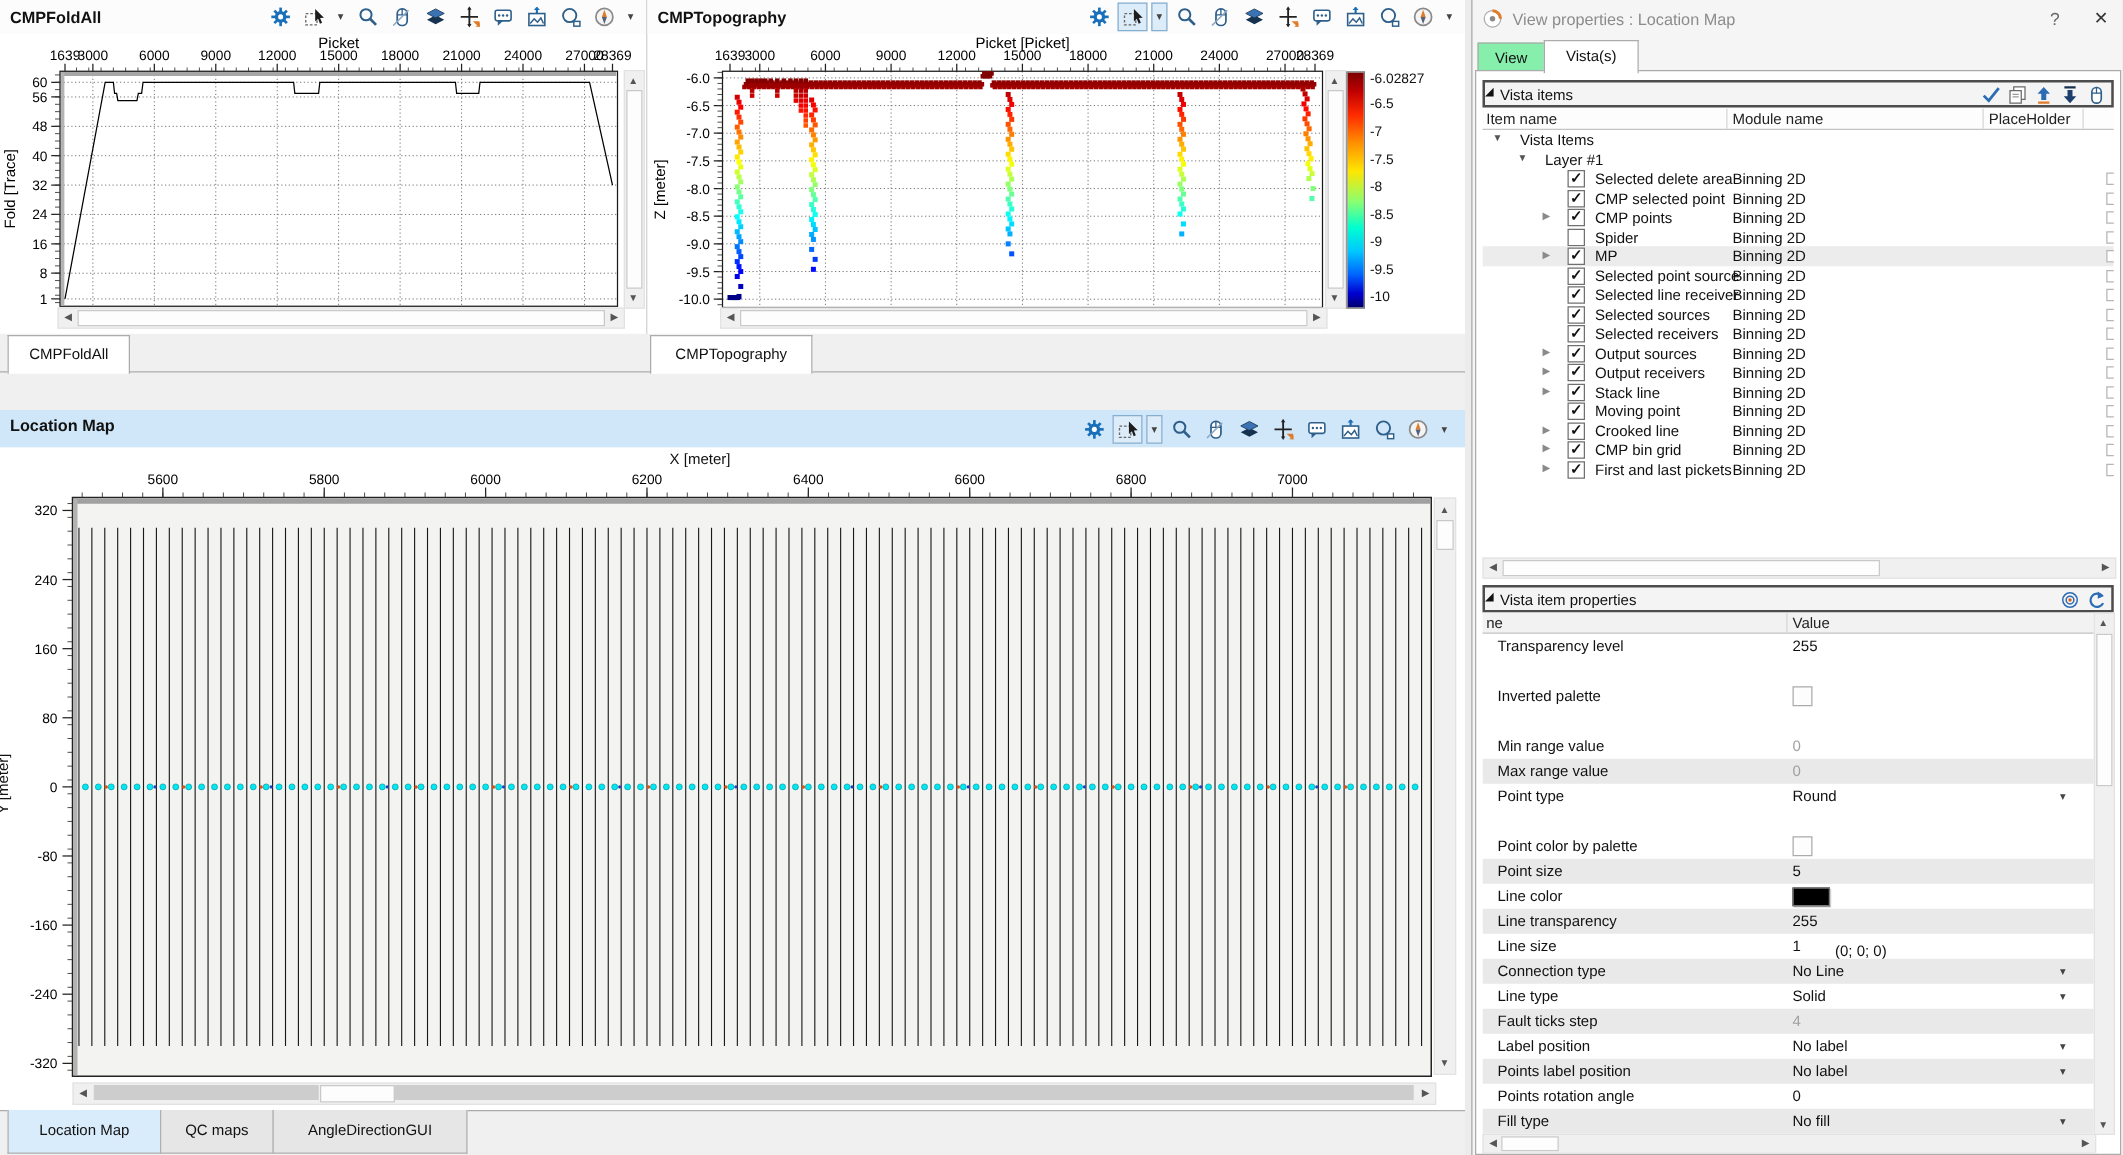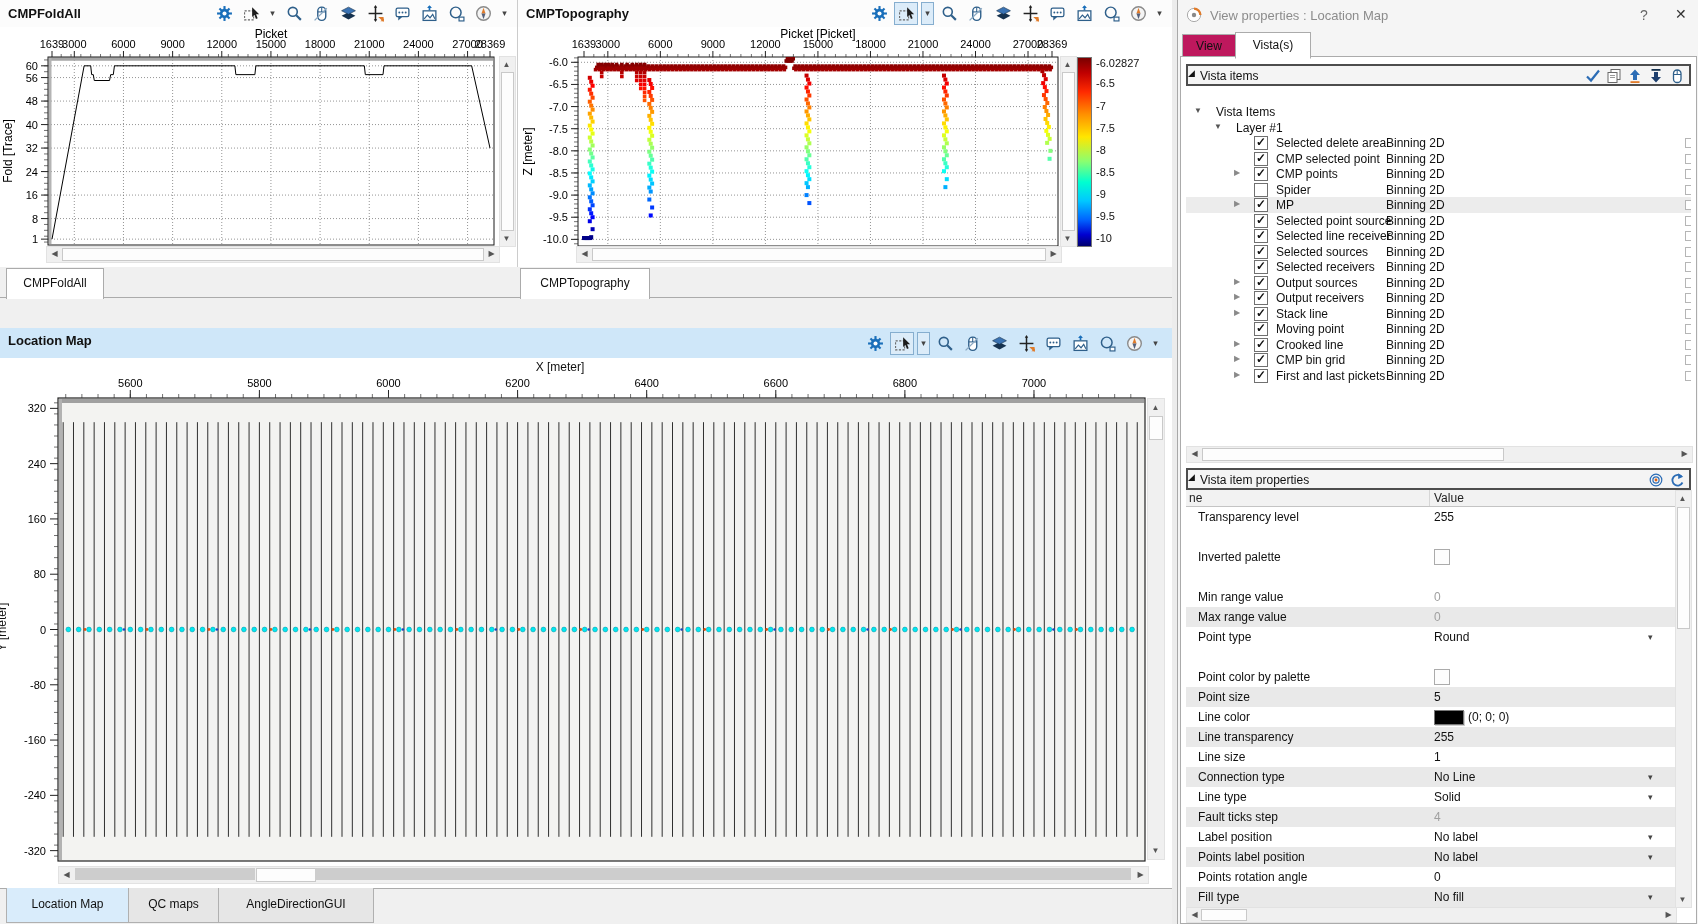--- a/index.html
+++ b/index.html
@@ -27,21 +27,21 @@
   .maphead{position:absolute;background:#cfe7f9;}
   .maphead .ptitle{top:5px;}
   
   .btab{position:absolute;border:1px solid #b0b0b0;border-top:none;background:#e6e6e6;
         font-size:12px;text-align:center;}
   .btab.active{background:#d9ecfb;}
   .btab span{display:block;margin-top:9px;}
   
   .rpanel{position:absolute;left:1177px;top:0;width:521px;height:924px;background:#f5f5f5;border-left:1px solid #a8a8a8;}
   .rtitle{position:absolute;left:32px;top:8px;font-size:13px;color:#8c8c8c;}
-  .rtab{position:absolute;border:1px solid #ababab;background:#be185d;font-size:12px;text-align:center;}
+  .rtab{position:absolute;border:1px solid #ababab;background:#86efac;font-size:12px;text-align:center;}
   .rtab.active{background:#fff;border-bottom:1px solid #fff;z-index:3;}
   .contentbox{position:absolute;left:2px;top:56px;width:515px;height:866px;background:#fff;border:1px solid #ababab;}
   .sechdr{position:absolute;background:#f4f4f4;border:2px solid #4d4d4d;font-size:12px;}
   .sechdr .lbl{position:absolute;left:6px;top:3px;}
   .sechdr .tri{position:absolute;left:-0px;top:2px;font-size:9px;color:#111;}
   .hdricons{position:absolute;right:4px;top:2px;display:flex;gap:5px;}
   .hdricons span{width:16px;height:16px;display:inline-flex;}
   .colhdr{position:absolute;background:#fdfdfd;border-bottom:1px solid #c4c4c4;font-size:12px;color:#222;}
   .colhdr .c{position:absolute;top:1px;}
   .colsep{position:absolute;top:0;width:1px;height:100%;background:#d6d6d6;}
@@ -1827,20 +1827,28 @@
           </span>
           <span>
             <svg width="16" height="16" viewBox="0 0 16 16">
               <rect x="4.5" y="2" width="7.5" height="12.5" rx="3.6" fill="#fff" stroke="#2e5f8a" stroke-width="1.3"></rect>
               <line x1="8.2" y1="2" x2="8.2" y2="6.5" stroke="#2e5f8a"></line>
               <line x1="4.5" y1="6.5" x2="12" y2="6.5" stroke="#2e5f8a"></line>
             </svg>
           </span>
         </div>
     </div>
+    <div class="colhdr" style="left:8px;top:87px;width:505px;height:16px;">
+      <span class="c" style="left:3px;">Item name</span>
+      <span class="c" style="left:200px;">Module name</span>
+      <span class="c" style="left:405px;">PlaceHolder</span>
+      <span class="colsep" style="left:195px;"></span>
+      <span class="colsep" style="left:400px;"></span>
+      <span class="colsep" style="left:480px;"></span>
+    </div>
     <div class="abs" style="left:8px;top:104px;width:505px;height:281px;overflow:hidden;" id="tree-rows">
         <div class="trow" style="top: 0px;">
           <span class="arr" style="left: 8px; color: rgb(85, 85, 85);">▼</span>
           <span class="lab" style="left: 30px;">Vista Items</span>
         </div>
         <div class="trow" style="top: 15.5px;">
           <span class="arr" style="left: 28px; color: rgb(85, 85, 85);">▼</span>
           <span class="lab" style="left: 50px;">Layer  #1</span>
         </div>
         <div class="trow" style="top: 31px;">
@@ -2005,21 +2013,21 @@
           <span class="nm">Point color by palette</span>
           <span class="cbx"></span>
         </div>
         <div class="prow alt" style="top: 180px;">
           <span class="nm">Point size</span>
           <span class="val" style="left: 248px;">5</span>
         </div>
         <div class="prow" style="top: 200px;">
           <span class="nm">Line color</span>
           <span class="sw" style="width: 28px; background: rgb(0, 0, 0);"></span>
-          <span class="val" style="left: 282px;">(0; 0; 0)</span>
+          <span class="val" style="left: 282px; margin-top: 44px;">(0; 0; 0)</span>
         </div>
         <div class="prow alt" style="top: 220px;">
           <span class="nm">Line transparency</span>
           <span class="val" style="left: 248px;">255</span>
         </div>
         <div class="prow" style="top: 240px;">
           <span class="nm">Line size</span>
           <span class="val" style="left: 248px;">1</span>
         </div>
         <div class="prow alt" style="top: 260px;">

